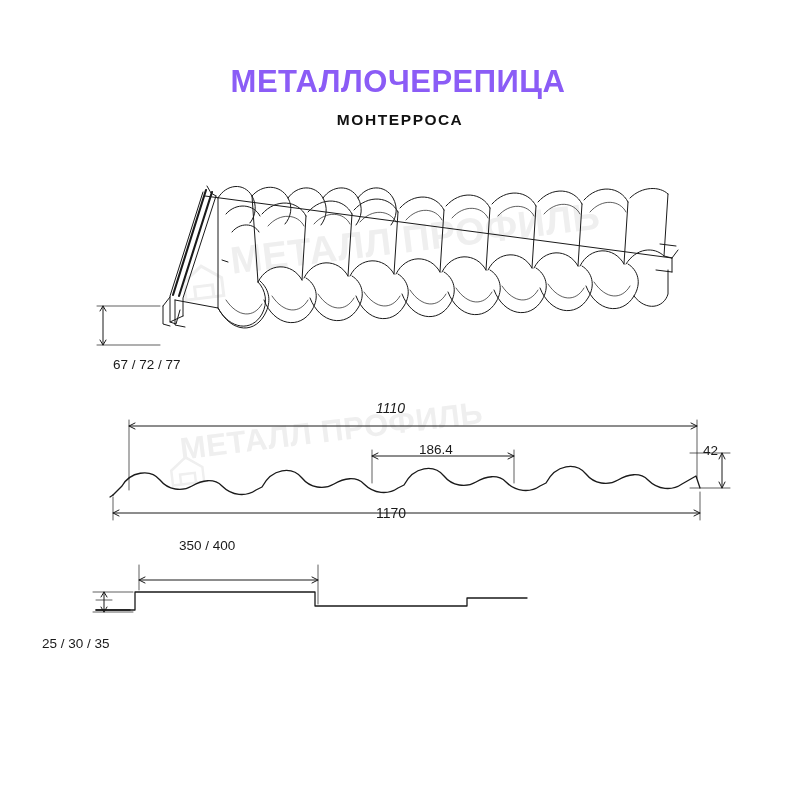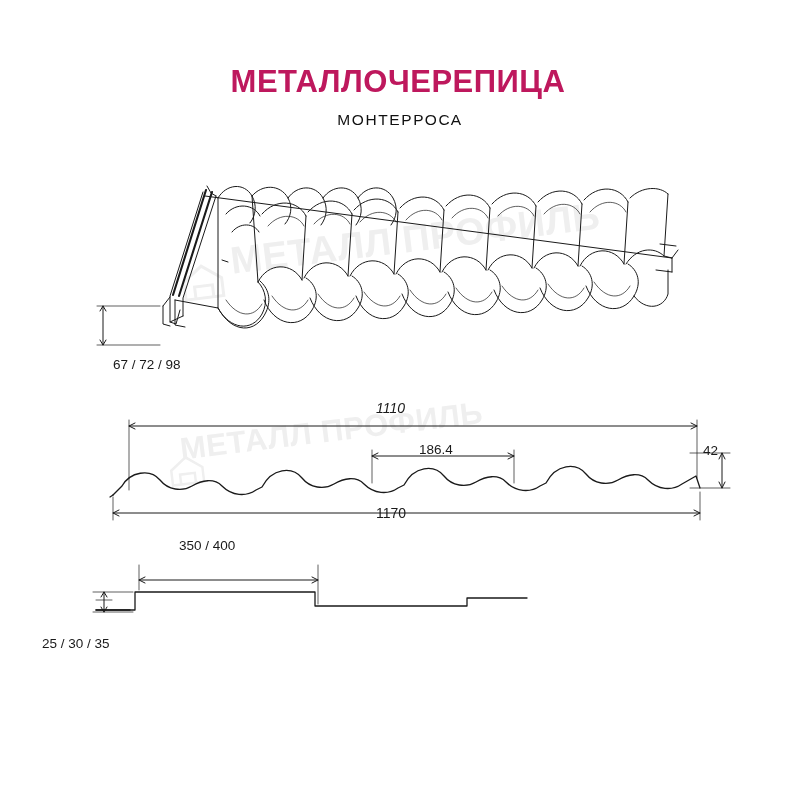--- a/index.html
+++ b/index.html
@@ -21,28 +21,28 @@
   .title-block {
     position: absolute;
     left: 0; top: 64px;
     width: 800px;
     text-align: center;
   }
   .title-main {
     font-size: 31px;
     font-weight: bold;
     letter-spacing: 0.5px;
-    color: #be185d;
+    color: #8b5cf6;
     line-height: 1.15;
     margin: 0;
     padding-right: 4px;
   }
   .title-sub {
     font-size: 15.5px;
-    font-weight: normal;
+    font-weight: bold;
     letter-spacing: 1.6px;
     color: #111;
     margin-top: 11px;
   }
 
   
   .watermark {
     position: absolute;
     left: 168px; top: 232px;
     width: 470px; height: 250px;
@@ -318,21 +318,21 @@
         <path d="M93 592 L133 592" stroke-width="0.7"></path>
         <path d="M93 612 L133 612" stroke-width="0.7"></path>
         <path d="M104 592 L104 612"></path>
         <path d="M101 597 L104 592 L107 597"></path>
         <path d="M101 607 L104 612 L107 607"></path>
         <path d="M96 600 L112 600" stroke-width="0.7"></path>
       </g>
     </g>
   </svg>
 
-  <div class="dim-label" style="left:113px; top:357px;">67 / 72 / 98</div>
+  <div class="dim-label" style="left:113px; top:357px;">67 / 72 / 77</div>
 
   <div class="dim-label big" style="left:376px; top:400px;font-style:italic;">1110</div>
 
   <div class="dim-label" style="left:419px; top:442px;">186.4</div>
 
   <div class="dim-label big" style="left:376px; top:505px;">1170</div>
 
   <div class="dim-label" style="left:703px; top:443px;text-align:right;">42</div>
 
   <div class="dim-label" style="left:179px; top:538px;">350 / 400</div>

